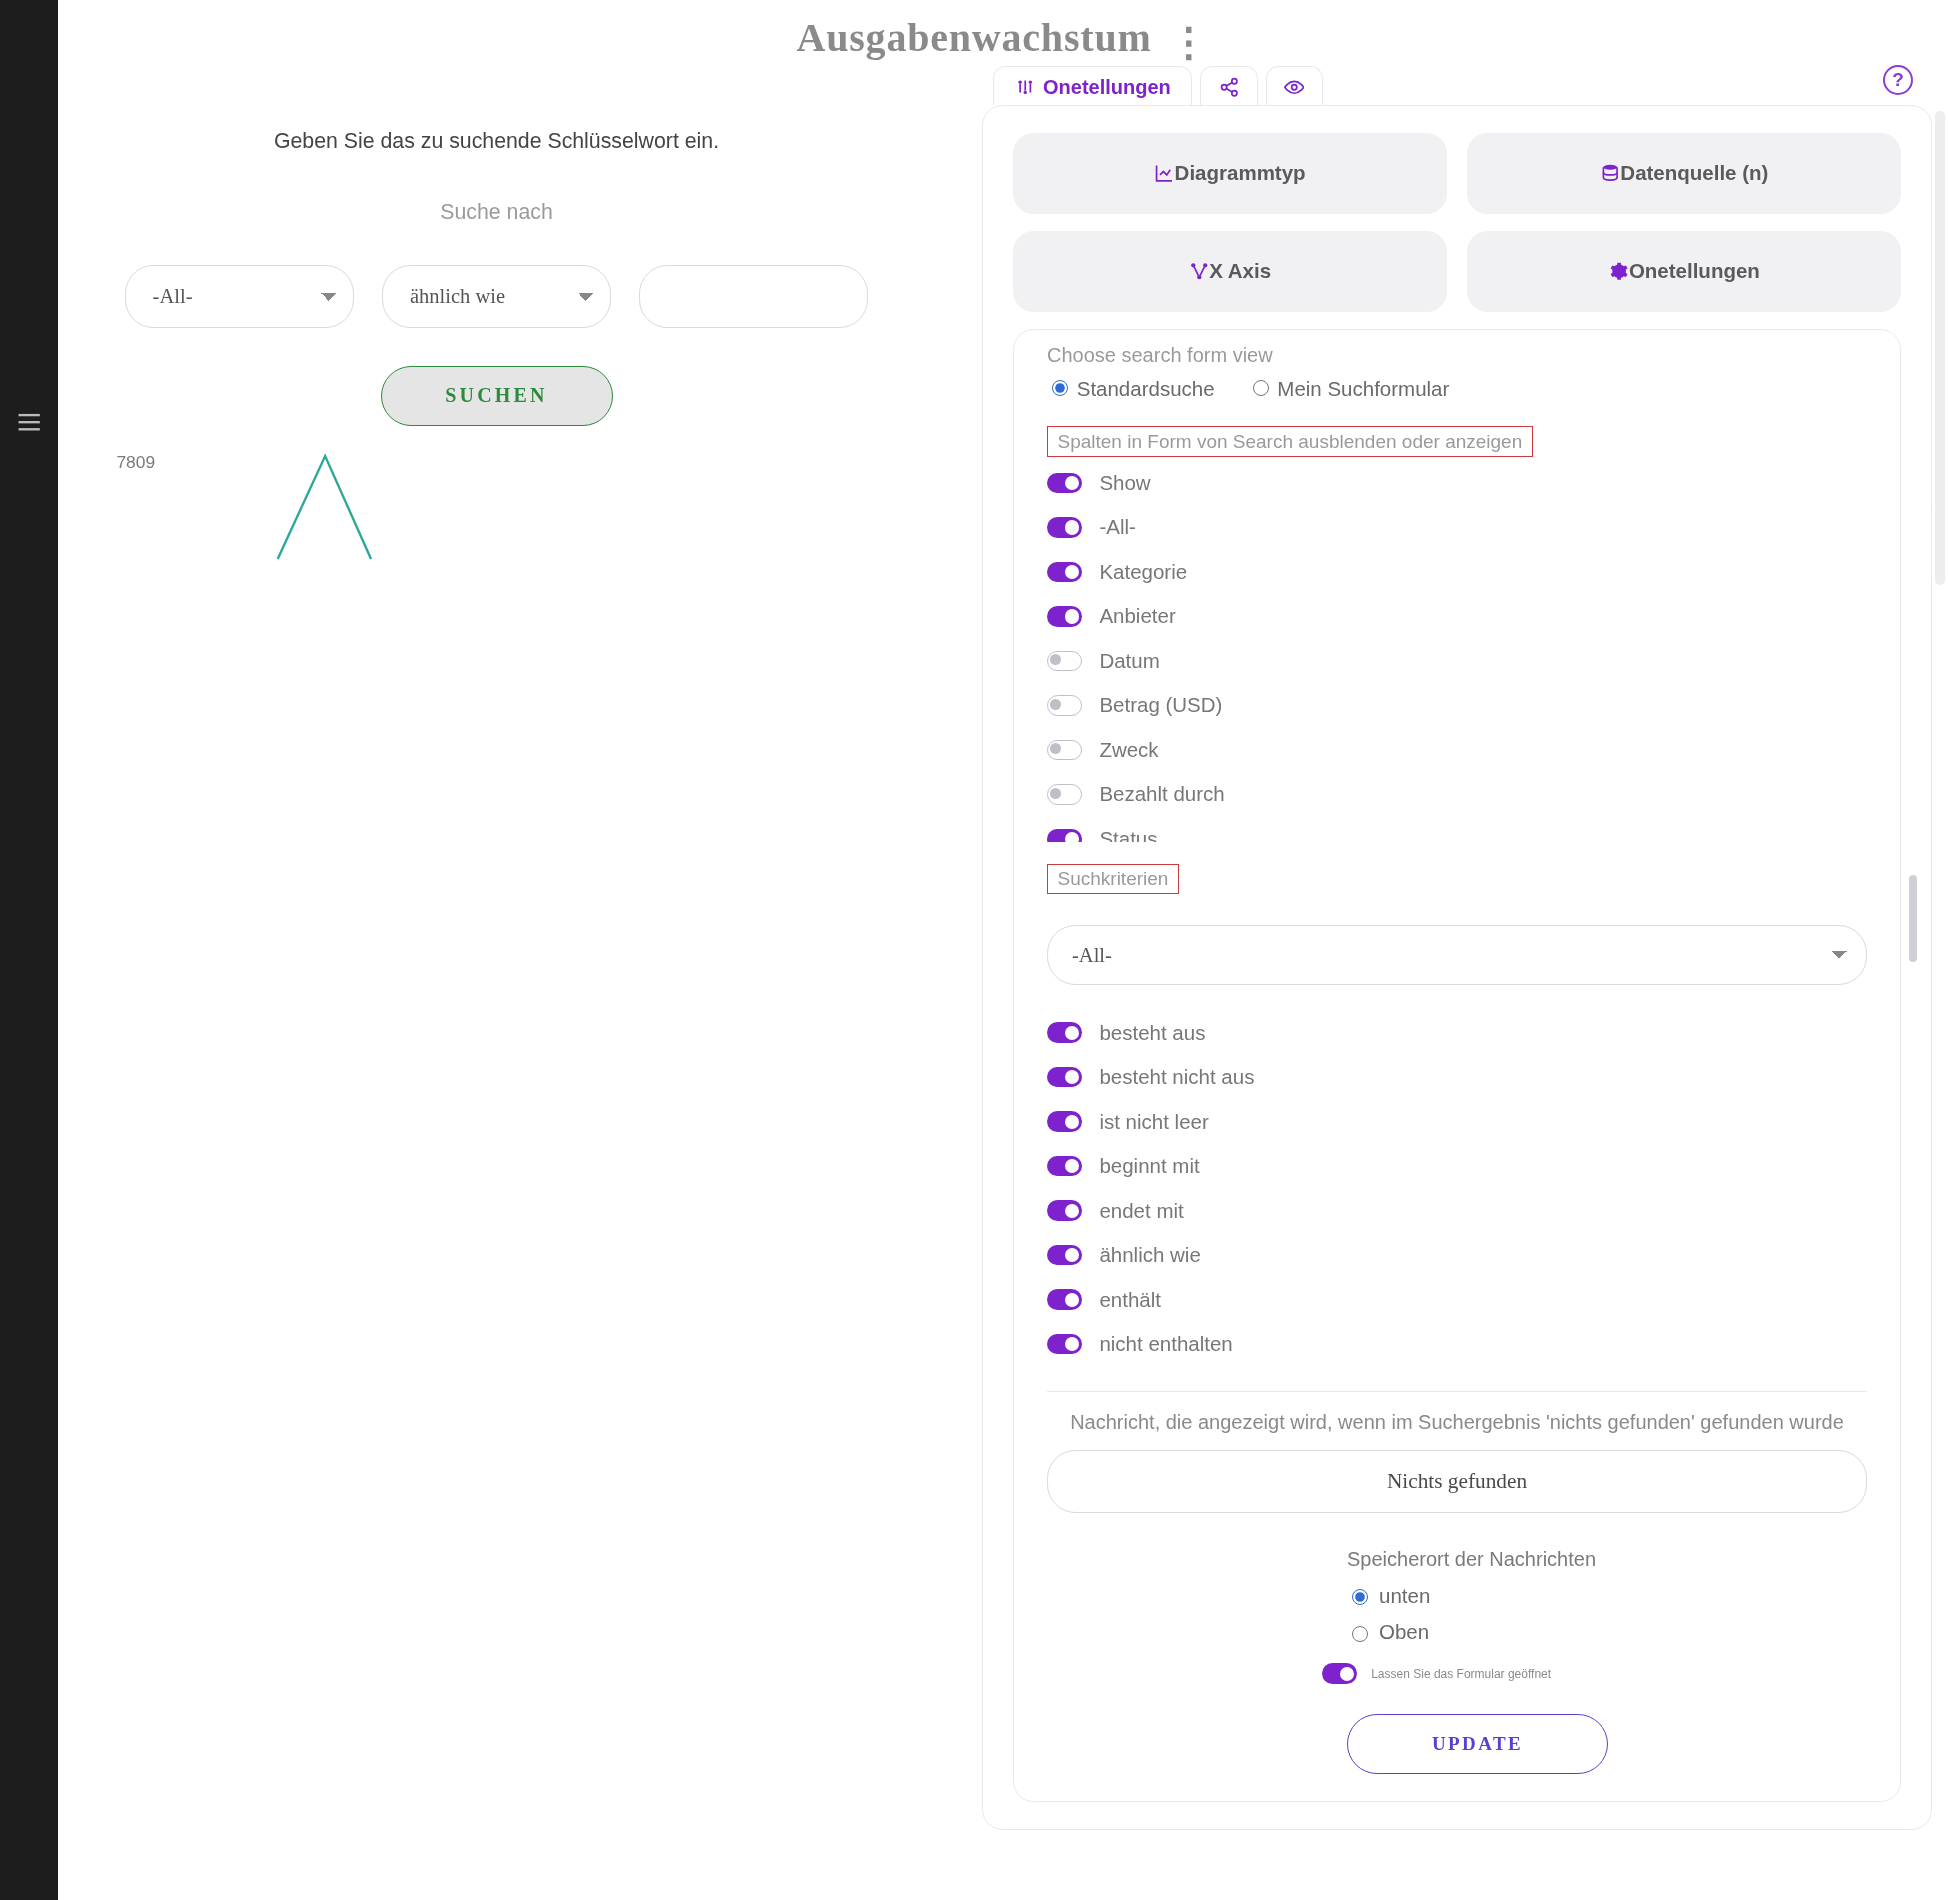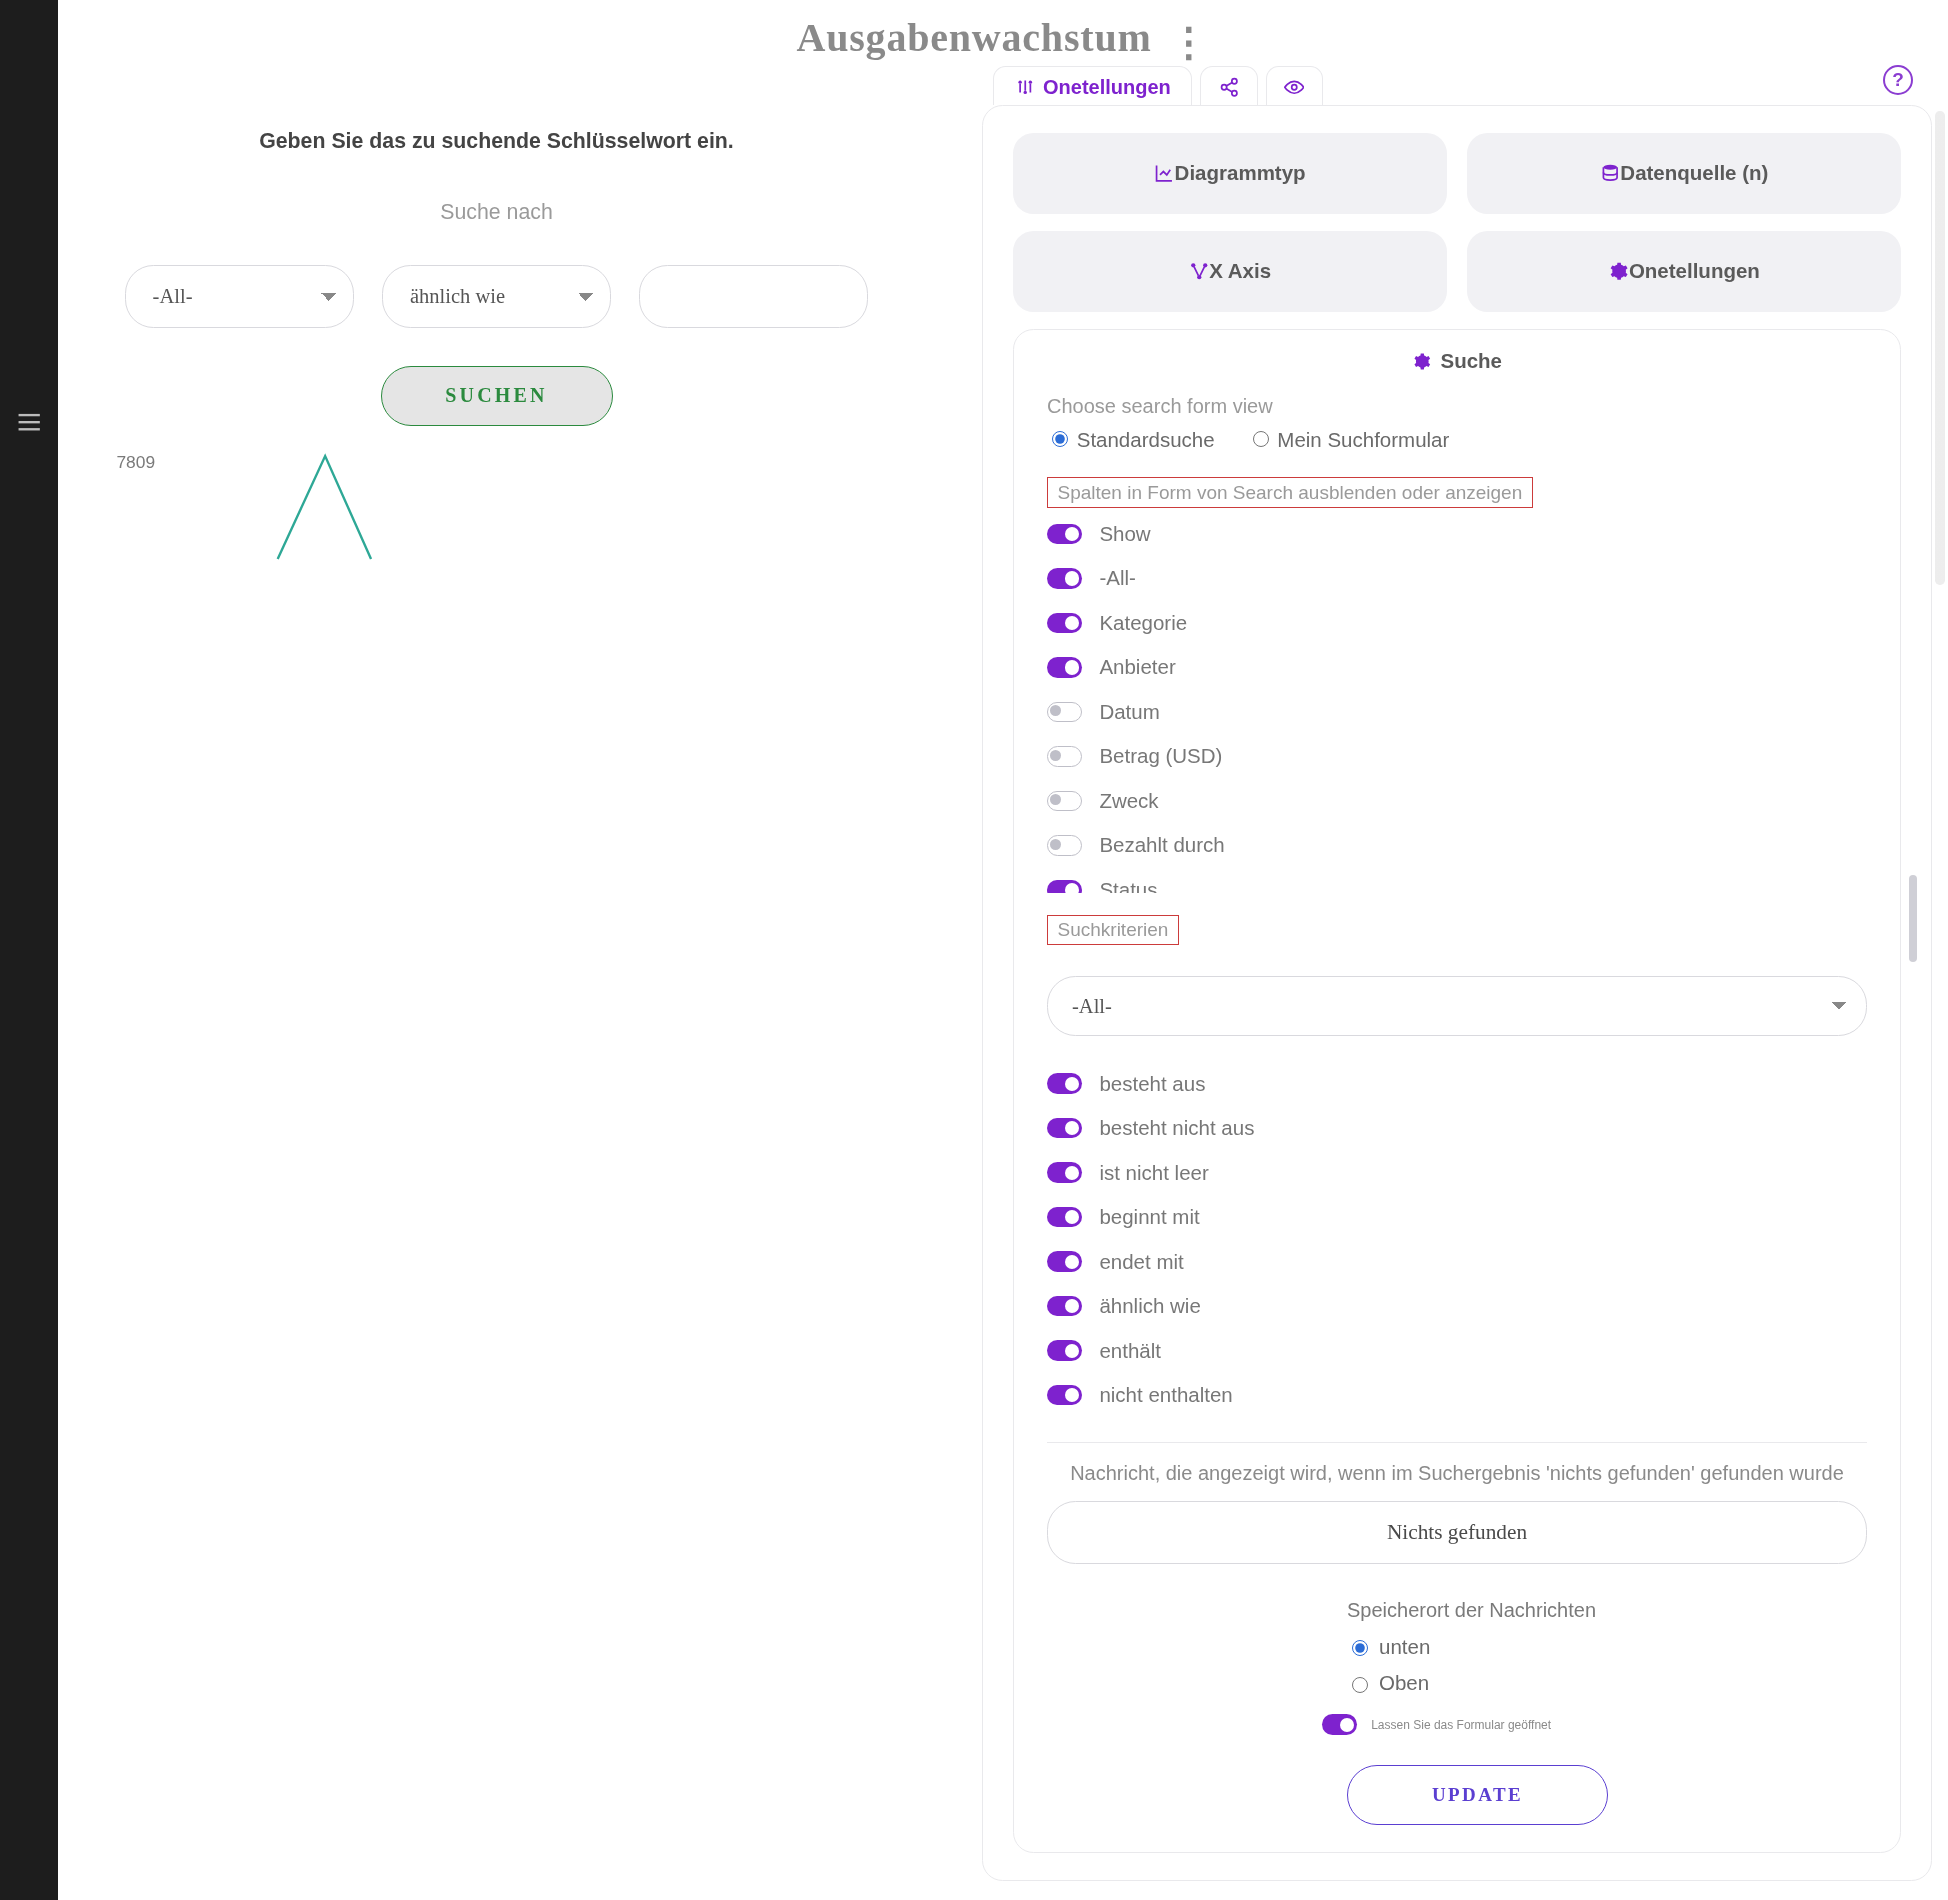--- a/index.html
+++ b/index.html
@@ -19,21 +19,21 @@
   body{display:flex;min-height:100vh;}
   .sidebar{width:58px;background:#1d1d1d;display:flex;align-items:flex-start;justify-content:center;padding-top:408px;}
   .hamburger{color:#bbb;cursor:pointer;}
   .hamburger svg{width:28.4px;height:28.4px;}
   .main{flex:1;padding-top:14.2px;position:relative;}
   .page-title{font-family:"Comic Sans MS","Comic Sans",cursive;font-weight:700;font-size:40px;color:#8a8a8a;text-align:center;letter-spacing:0.8px;}
   .title-dots{display:inline-block;margin-left:6.3px;vertical-align:middle;color:#8a8a8a;font-weight:700;}
   .help-icon{position:absolute;top:65px;right:35px;width:30px;height:30px;border:2.4px solid var(--purple-bright);border-radius:50%;color:var(--purple-bright);display:flex;align-items:center;justify-content:center;font-weight:700;font-size:19px;cursor:pointer;}
   .content{display:flex;gap:63px;padding:0 16px 47px 16px;}
   .left{width:845px;padding-top:63px;}
-  .search-prompt{text-align:center;font-weight:700;font-size:21.3px;color:#444;}
+  .search-prompt{text-align:center;font-weight:400;font-size:21.3px;color:#444;}
   .search-sub{text-align:center;color:#9a9a9a;margin-top:46px;font-size:21.3px;}
   .search-row{display:flex;gap:28.4px;justify-content:center;margin-top:40px;}
   .sel,.inp{height:63px;border:0.8px solid #d9d9de;border-radius:28.4px;background:#fff;font-size:20.5px;color:#555;padding:0 27px;font-family:"Comic Sans MS",cursive;}
   .sel{width:229px;appearance:none;-webkit-appearance:none;background-image:linear-gradient(45deg,transparent 50%,#888 50%),linear-gradient(135deg,#888 50%,transparent 50%);background-position:calc(100% - 24px) 27px,calc(100% - 16px) 27px;background-size:8px 8px,8px 8px;background-repeat:no-repeat;}
   .inp{width:229px;}
   .search-btn{display:block;margin:38px auto 0;width:232px;height:60px;border:1.6px solid var(--green);border-radius:30px;background:#e5e5e5;color:var(--green);font-weight:700;letter-spacing:3.2px;font-size:20px;cursor:pointer;font-family:"Comic Sans MS",cursive;}
   .chart{margin-top:22px;position:relative;height:126px;margin-left:44px;}
   .chart-label{position:absolute;left:-1.6px;top:4.7px;font-size:17.4px;color:#7a7a7a;}
   .chart svg{margin-left:41px;}
   .vscroll{position:absolute;right:3.2px;top:111px;width:9.5px;height:474px;background:linear-gradient(to bottom,#ccc 0,#ccc 100%);border-radius:4.7px;opacity:.35;}
@@ -178,26 +178,20 @@
           </button>
           <button class="big-btn">
             <svg viewBox="0 0 24 24" fill="currentColor">
                 <path d="M12 8a4 4 0 100 8 4 4 0 000-8zm9 4a7.9 7.9 0 00-.2-1.8l2.1-1.6-2-3.4-2.5 1a8 8 0 00-3.1-1.8L15 2h-4l-.3 2.4a8 8 0 00-3.1 1.8l-2.5-1-2 3.4 2.1 1.6A7.9 7.9 0 005 12c0 .6.1 1.2.2 1.8l-2.1 1.6 2 3.4 2.5-1a8 8 0 003.1 1.8L11 22h4l.3-2.4a8 8 0 003.1-1.8l2.5 1 2-3.4-2.1-1.6c.1-.6.2-1.2.2-1.8z"></path>
               </svg>
             <span class="lbl">Onetellungen</span>
           </button>
         </div>
 
         <div class="inner-card rel">
-          <div class="card-head">
-            <svg viewBox="0 0 24 24" fill="currentColor">
-                <path d="M12 8a4 4 0 100 8 4 4 0 000-8zm9 4a7.9 7.9 0 00-.2-1.8l2.1-1.6-2-3.4-2.5 1a8 8 0 00-3.1-1.8L15 2h-4l-.3 2.4a8 8 0 00-3.1 1.8l-2.5-1-2 3.4 2.1 1.6A7.9 7.9 0 005 12c0 .6.1 1.2.2 1.8l-2.1 1.6 2 3.4 2.5-1a8 8 0 003.1 1.8L11 22h4l.3-2.4a8 8 0 003.1-1.8l2.5 1 2-3.4-2.1-1.6c.1-.6.2-1.2.2-1.8z"></path>
-              </svg>
-            <span class="t">Suche</span>
-          </div>
 
           <div class="body-pad">
             <div class="small-title">Choose search form view</div>
             <div class="radio-row">
               <label><input type="radio" name="sv" checked="" style=""> <span>Standardsuche</span></label>
               <label><input type="radio" name="sv" style=""> <span>Mein Suchformular</span></label>
             </div>
 
             <span class="section-label">Spalten in Form von Search ausblenden oder anzeigen</span>
             <div class="tog-list" id="cols-list">

